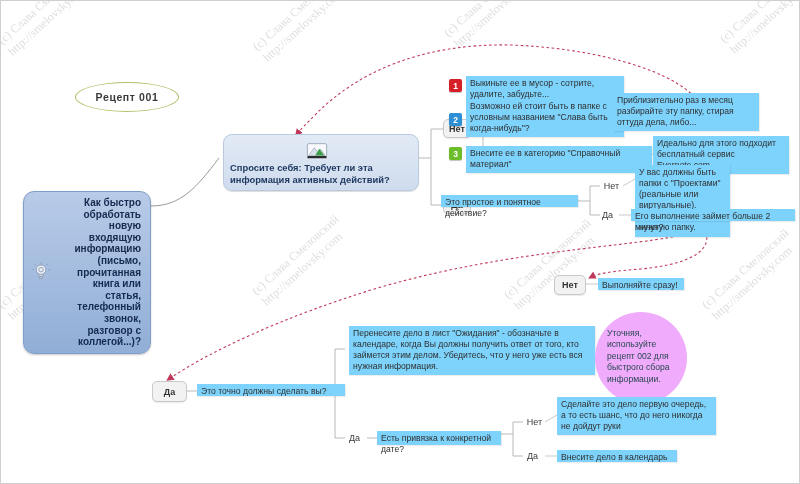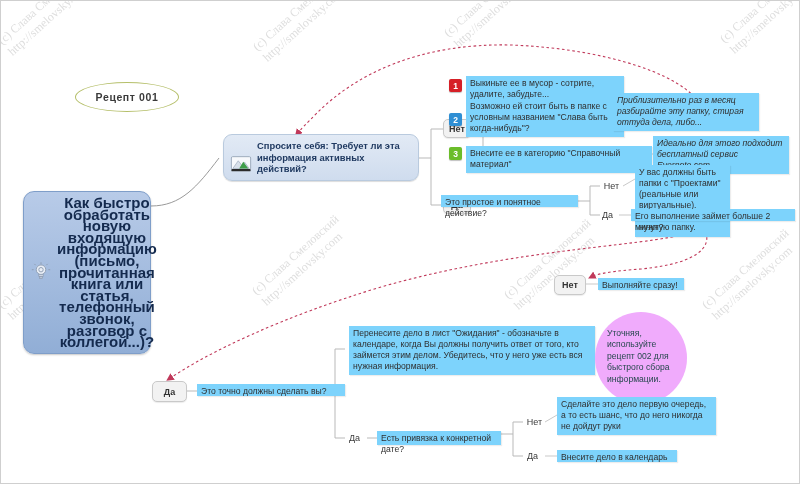--- a/index.html
+++ b/index.html
@@ -49,47 +49,48 @@
   
   .blue-main{
     background:linear-gradient(#b8cbe8,#91aed6);
     border:1px solid #7f9ec9;
     border-radius:11px;
     box-shadow:0 1px 2px rgba(0,0,0,.22);
     display:flex;align-items:center;
     padding:5px 9px 5px 6px;
   }
   .blue-main .txt{
-    color:#142a4e;font-size:15px;font-weight:bold;line-height:11.6px;
-    text-align:center;flex:1;
+    color:#142a4e;font-size:10px;font-weight:bold;line-height:11.6px;
+    text-align:right;flex:1;
   }
   
   .blue-light{
     background:linear-gradient(#e2eaf5,#cfdcee);
     border:1px solid #b9cade;
     border-radius:9px;
     box-shadow:0 1px 1px rgba(0,0,0,.14);
-    display:flex;align-items:flex-end;
+    display:flex;align-items:center;
     padding:5px 10px 5px 6px;
+    flex-direction:column;
   }
   .blue-light .txt{
     color:#203a61;font-size:9.4px;font-weight:bold;line-height:11.6px;
   }
   
   .icn{width:22px;height:22px;flex:0 0 22px;margin-right:5px;}
   
   .ylw{
     background:#7dd3fc;
     color:#2f2f2f;
     font-size:8.6px;
     line-height:11.1px;
     padding:2px 4px 3px 4px;
     box-shadow:1px 1px 1px rgba(0,0,0,.07);
   }
-  .ylw.ital{font-style:italic;}
+  .ylw.ital{}
   
   .pill{
     background:#f2f2f2;
     border:1px solid #c9c9c9;
     border-radius:5px;
     color:#333;
     font-size:9px;
     font-weight:bold;
     display:flex;align-items:center;justify-content:center;
     box-shadow:0 1px 1px rgba(0,0,0,.08);

